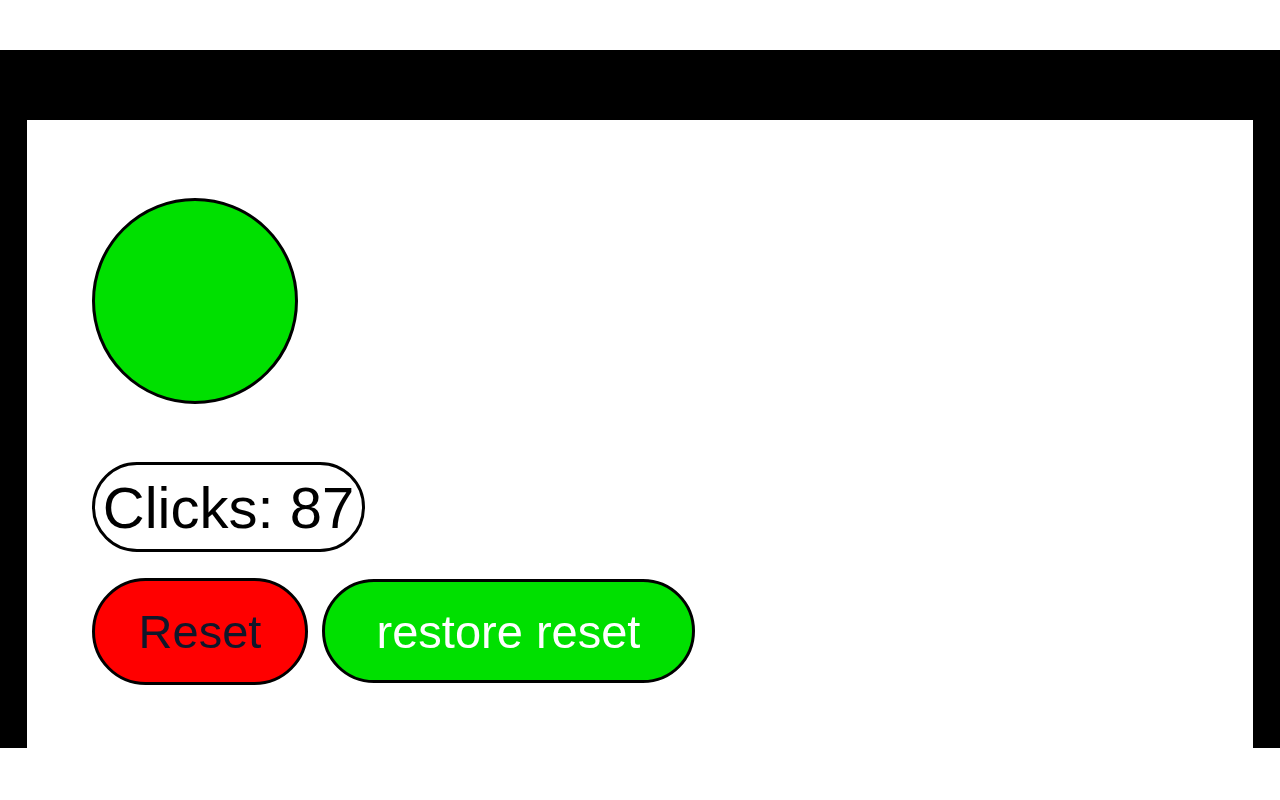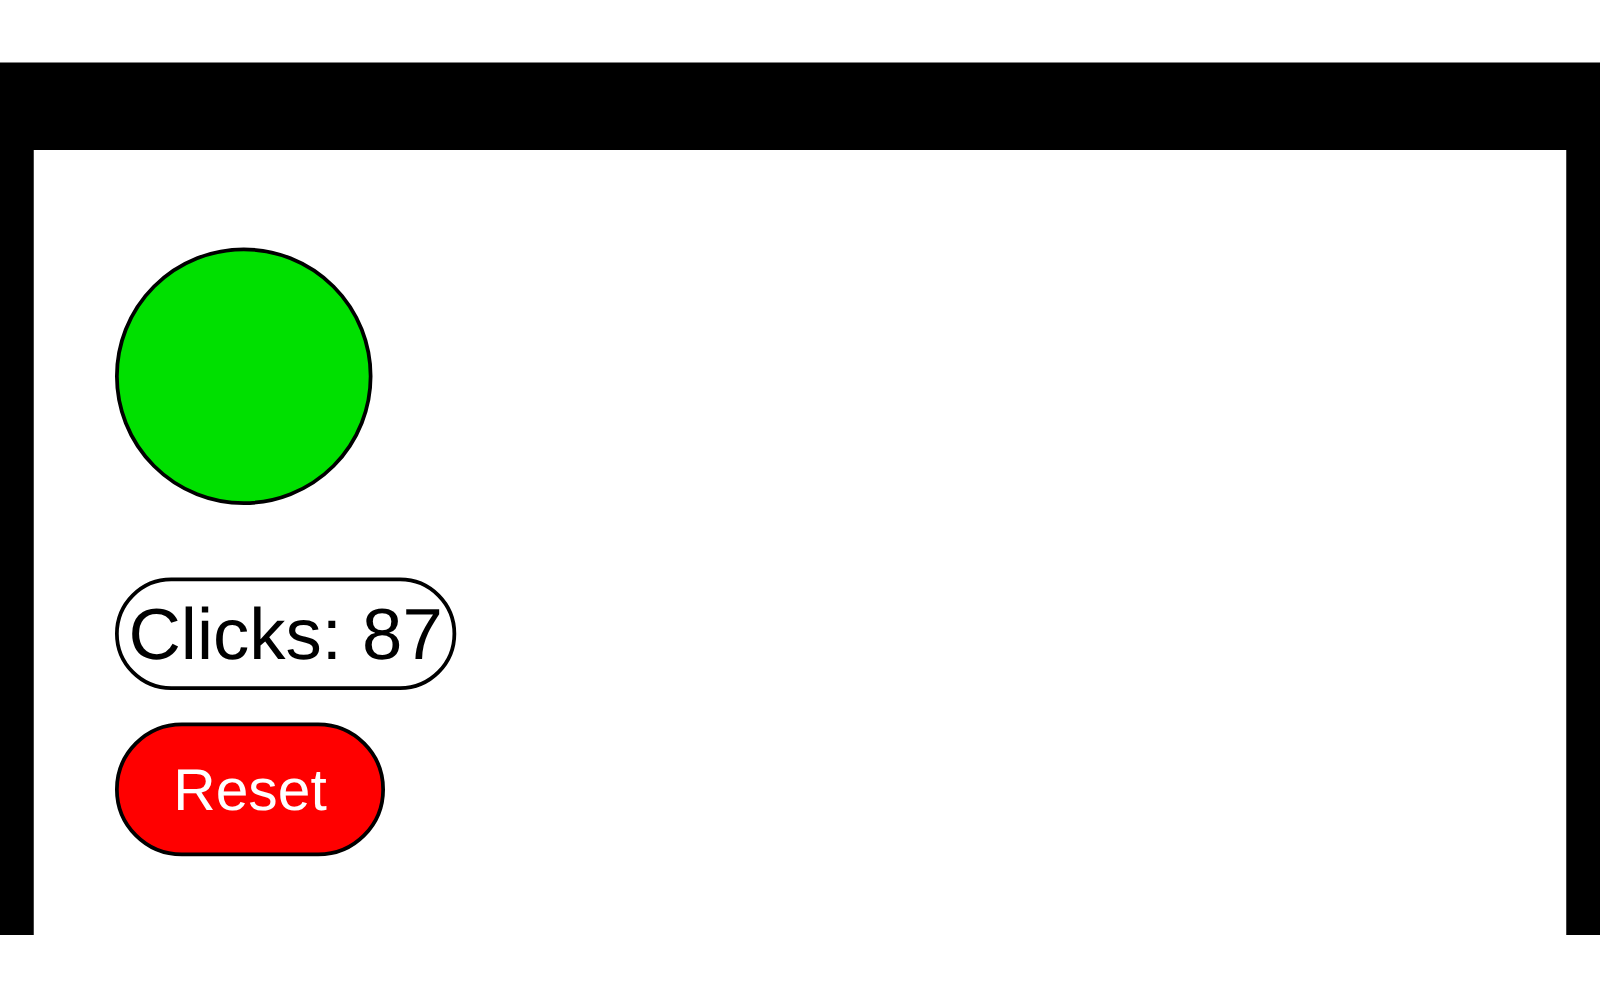--- a/index.html
+++ b/index.html
@@ -96,18 +96,19 @@
 <body>
 
 <div class="stage">
   <div class="frame">
     <div class="content">
 
       <div class="circle" style="background-color: rgb(0, 224, 0); border-color: rgb(0, 0, 0);"></div>
 
       <div class="counter" style="color: rgb(0, 0, 0);">Clicks: 87</div>
 
-      <button class="btn btn-reset" style="background-color: rgb(255, 0, 0); color: #ffffff;">Reset</button>
+      <button class="btn btn-reset" style="background-color: rgb(255, 0, 0); color: #0f172a;">Reset</button>
 
+      <button class="btn btn-restore" style="background-color: rgb(0, 224, 0); color: rgb(255, 255, 255);">restore reset</button>
 
     </div>
   </div>
 </div>
 
 </body></html>

